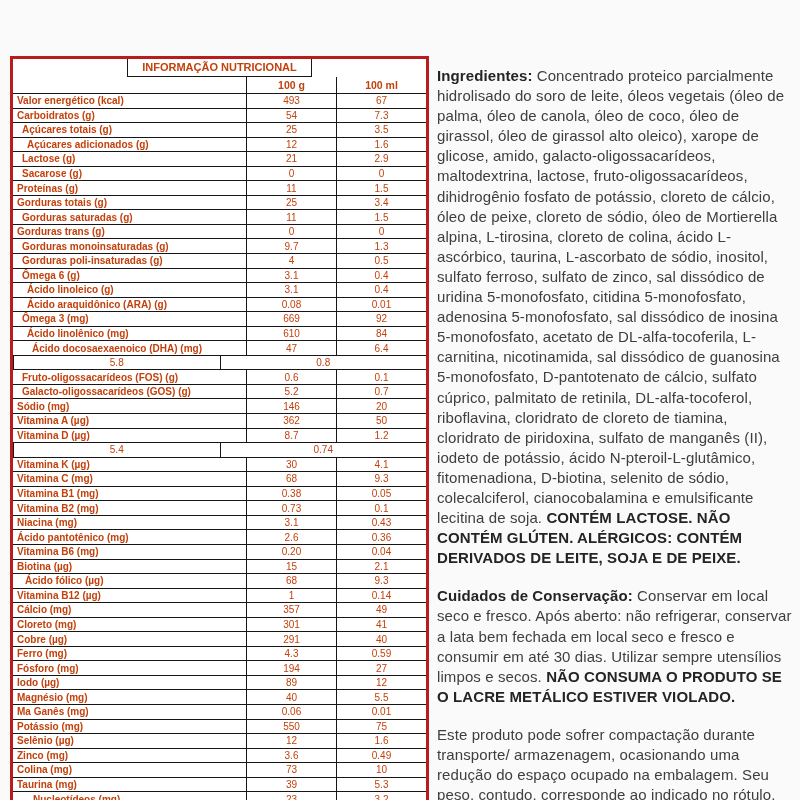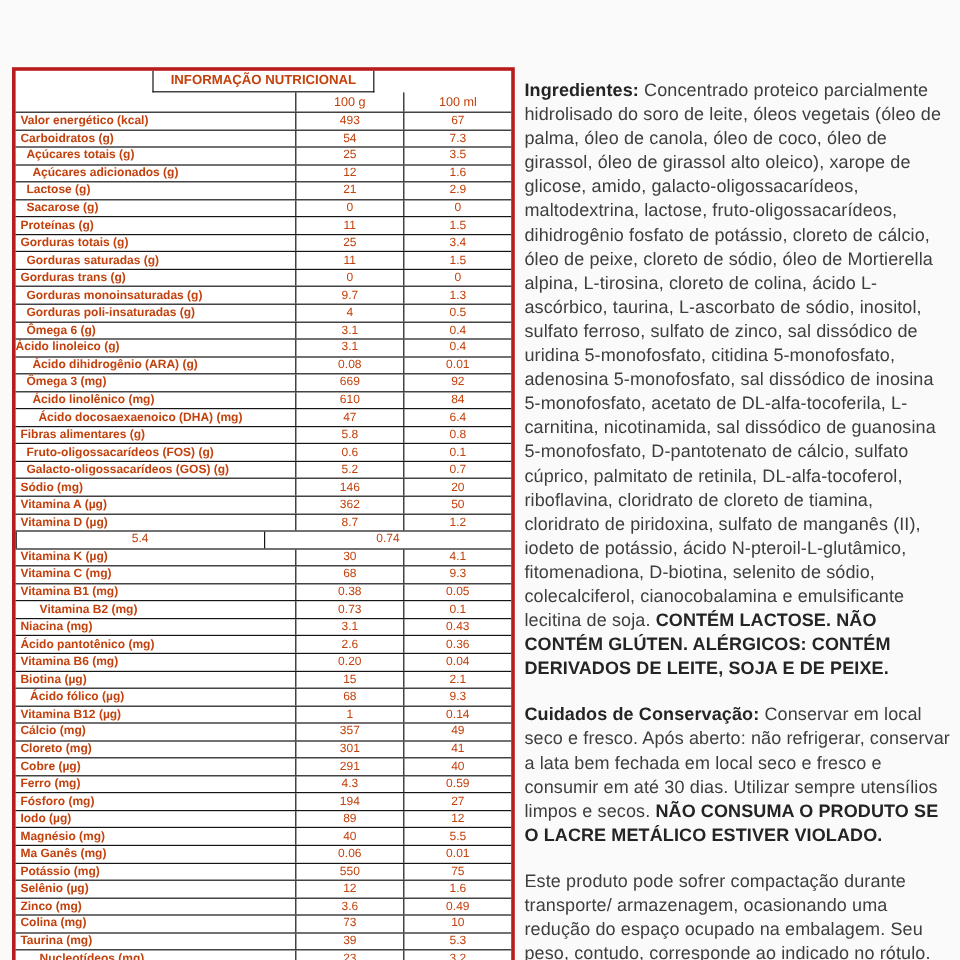--- a/index.html
+++ b/index.html
@@ -34,21 +34,21 @@
     width:233px; flex:0 0 233px;
     display:flex; align-items:center;
     font-size:10px; font-weight:bold;
     white-space:nowrap; overflow:hidden;
   }
   .c-val {
     flex:1; display:flex; align-items:center; justify-content:center;
     border-left:1px solid #161616;
     font-size:10px;
   }
-  .nt-header-row .c-val { font-weight:normal; font-size:10.5px; }
+  .nt-header-row .c-val { font-weight:bold; font-size:10.5px; }
   
   .info-panel {
     position:absolute; left:437px; top:66px; width:357px;
     color:#3e3e3e;
     font-size:15px; line-height:1.34;
     letter-spacing:0.1px;
   }
   .para { margin-bottom:18px; }
   .para b { color:#242424; }
 </style>
@@ -124,46 +124,45 @@
         <div class="c-label" style="padding-left: 9px;">Gorduras poli-insaturadas (g)</div>
         <div class="c-val">4</div>
         <div class="c-val">0.5</div>
       </div>
       <div class="nt-row">
         <div class="c-label" style="padding-left: 9px;">Ômega 6 (g)</div>
         <div class="c-val">3.1</div>
         <div class="c-val">0.4</div>
       </div>
       <div class="nt-row">
-        <div class="c-label" style="">Ácido linoleico (g)</div>
+        <div class="c-label" style="padding-left: 14px;">Ácido linoleico (g)</div>
         <div class="c-val">3.1</div>
         <div class="c-val">0.4</div>
       </div>
       <div class="nt-row">
-        <div class="c-label" style="padding-left: 14px;">Ácido dihidrogênio (ARA) (g)</div>
+        <div class="c-label" style="padding-left: 14px;">Ácido araquidônico (ARA) (g)</div>
         <div class="c-val">0.08</div>
         <div class="c-val">0.01</div>
       </div>
       <div class="nt-row">
         <div class="c-label" style="padding-left: 9px;">Ômega 3 (mg)</div>
         <div class="c-val">669</div>
         <div class="c-val">92</div>
       </div>
       <div class="nt-row">
         <div class="c-label" style="padding-left: 14px;">Ácido linolênico (mg)</div>
         <div class="c-val">610</div>
         <div class="c-val">84</div>
       </div>
       <div class="nt-row">
         <div class="c-label" style="padding-left: 19px;">Ácido docosaexaenoico (DHA) (mg)</div>
         <div class="c-val">47</div>
         <div class="c-val">6.4</div>
       </div>
       <div class="nt-row">
-        <div class="c-label" style="padding-left: 4px;">Fibras alimentares (g)</div>
         <div class="c-val">5.8</div>
         <div class="c-val">0.8</div>
       </div>
       <div class="nt-row">
         <div class="c-label" style="padding-left: 9px;">Fruto-oligossacarídeos (FOS) (g)</div>
         <div class="c-val">0.6</div>
         <div class="c-val">0.1</div>
       </div>
       <div class="nt-row">
         <div class="c-label" style="padding-left: 9px;">Galacto-oligossacarídeos (GOS) (g)</div>
@@ -198,21 +197,21 @@
         <div class="c-label" style="padding-left: 4px;">Vitamina C (mg)</div>
         <div class="c-val">68</div>
         <div class="c-val">9.3</div>
       </div>
       <div class="nt-row">
         <div class="c-label" style="padding-left: 4px;">Vitamina B1 (mg)</div>
         <div class="c-val">0.38</div>
         <div class="c-val">0.05</div>
       </div>
       <div class="nt-row">
-        <div class="c-label" style="padding-left: 20px;">Vitamina B2 (mg)</div>
+        <div class="c-label" style="padding-left: 4px;">Vitamina B2 (mg)</div>
         <div class="c-val">0.73</div>
         <div class="c-val">0.1</div>
       </div>
       <div class="nt-row">
         <div class="c-label" style="padding-left: 4px;">Niacina (mg)</div>
         <div class="c-val">3.1</div>
         <div class="c-val">0.43</div>
       </div>
       <div class="nt-row">
         <div class="c-label" style="padding-left: 4px;">Ácido pantotênico (mg)</div>

